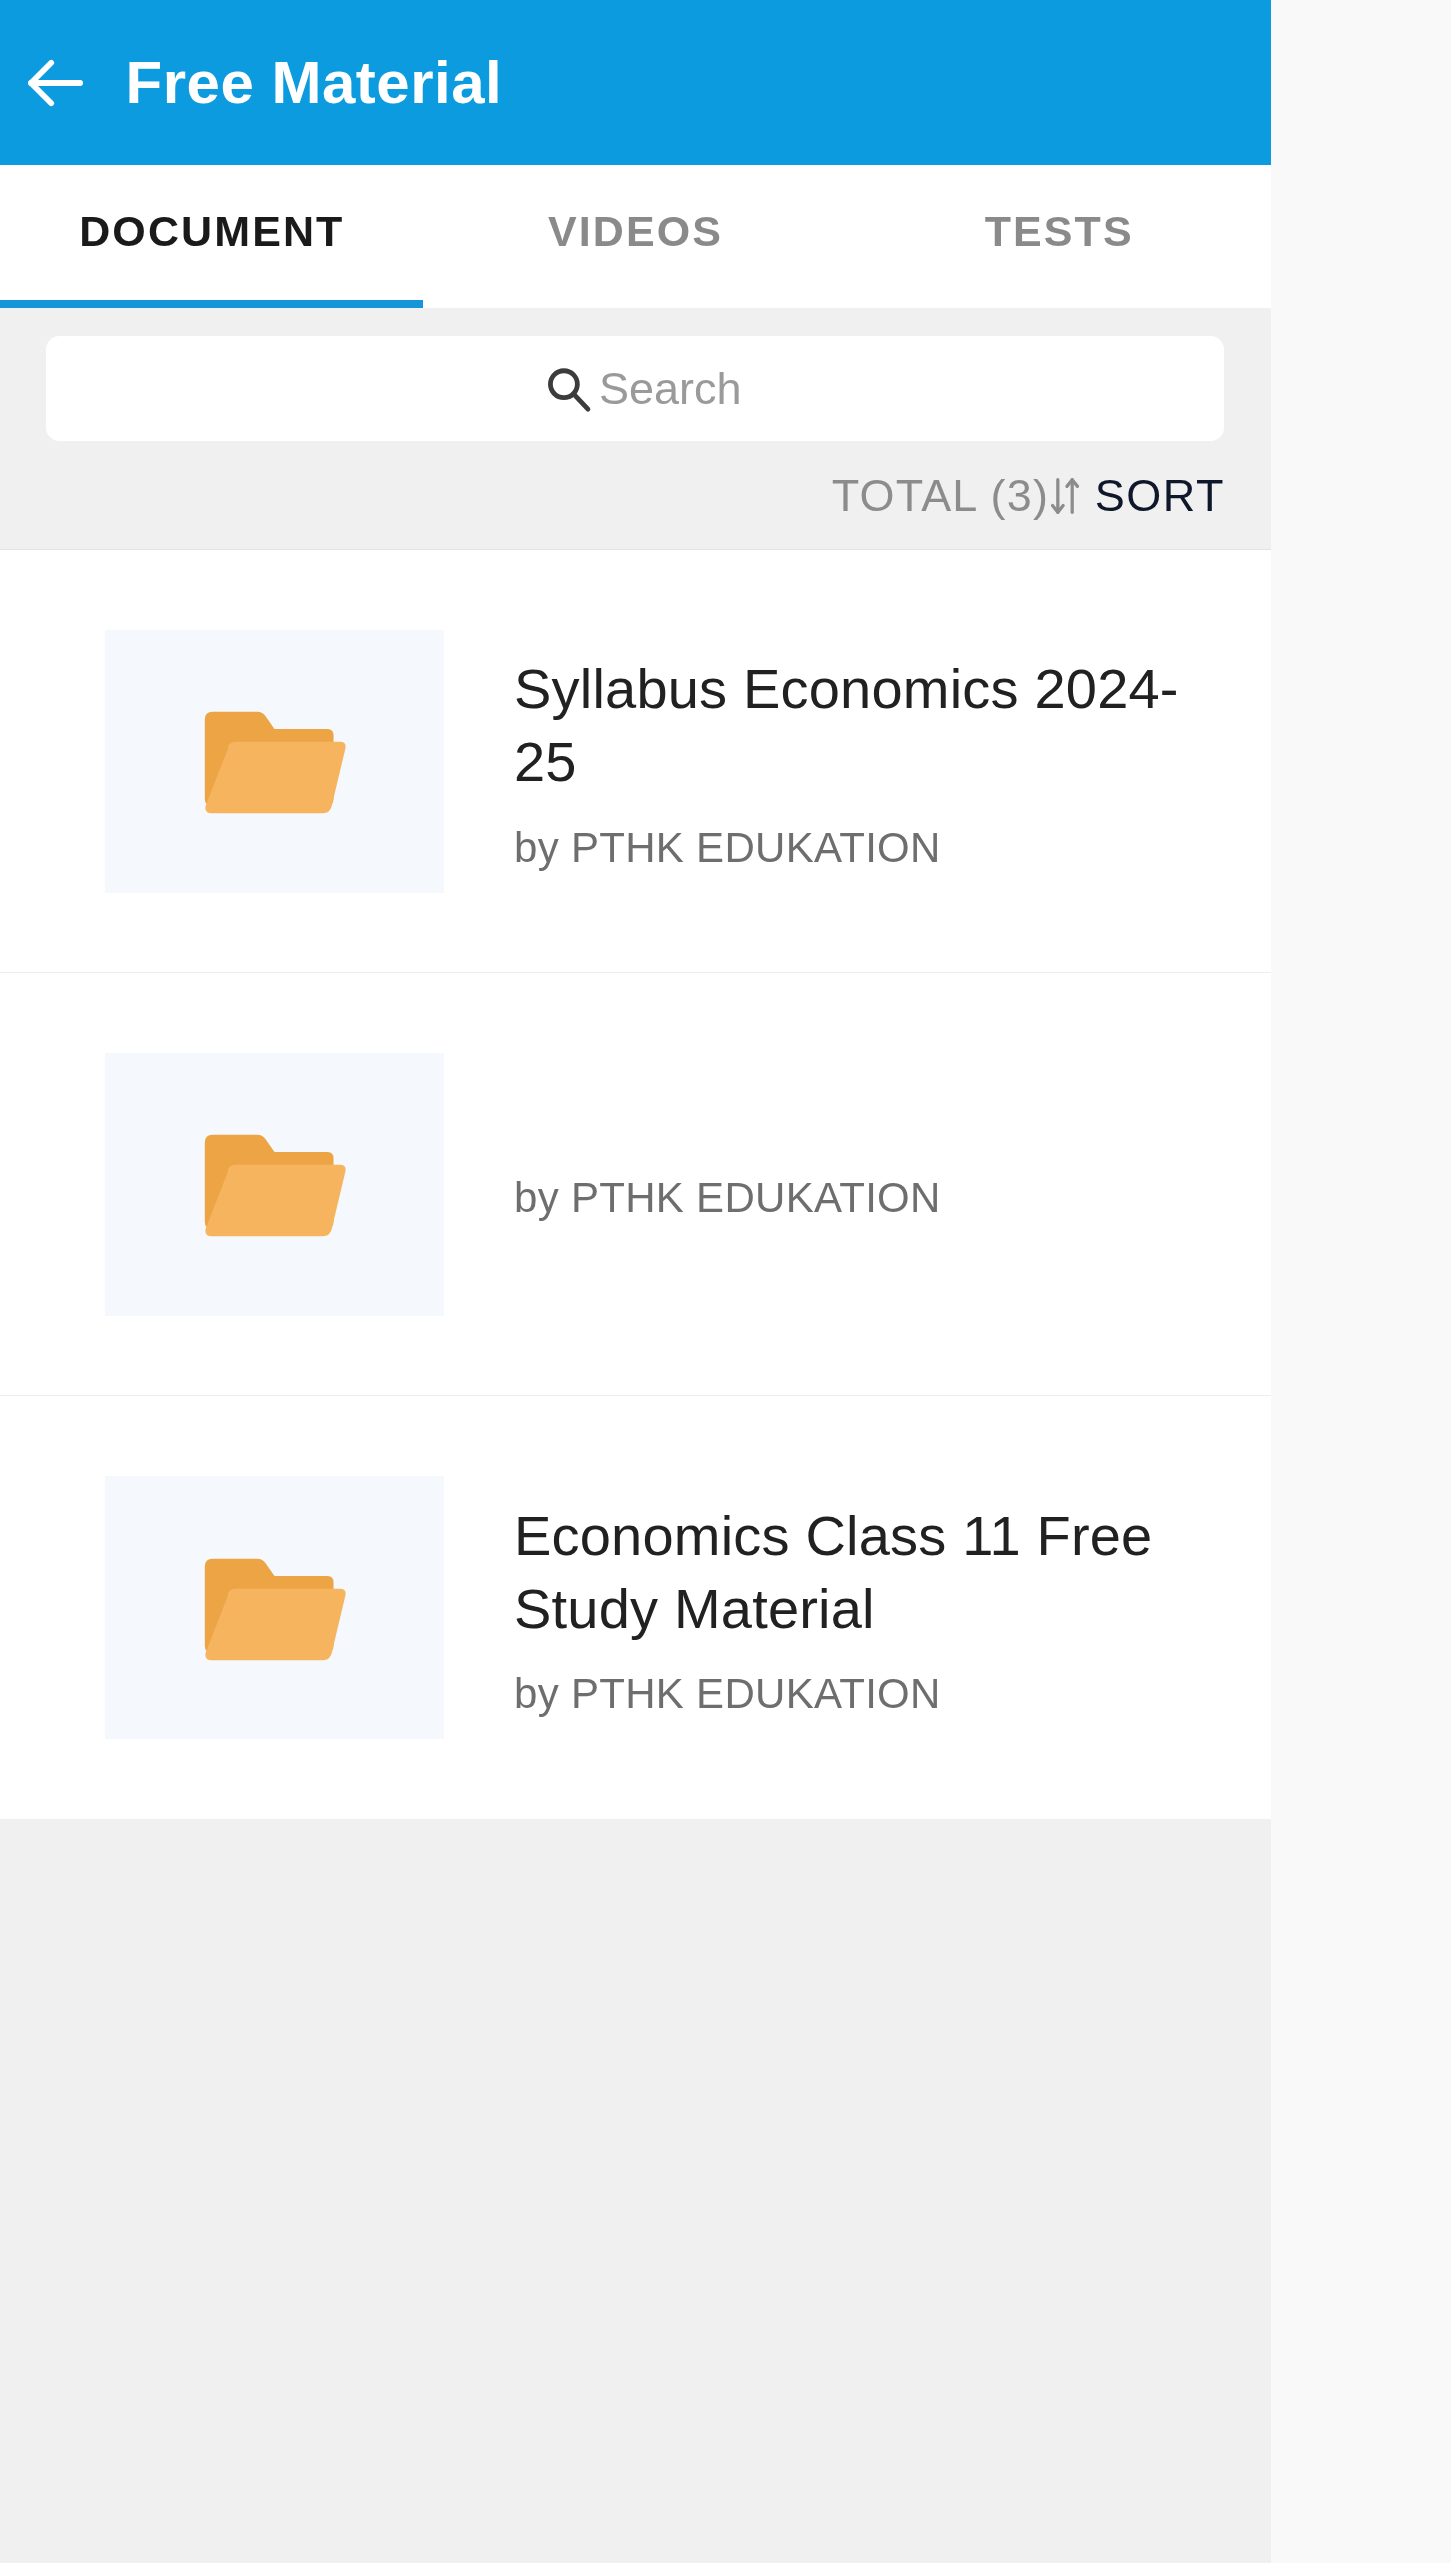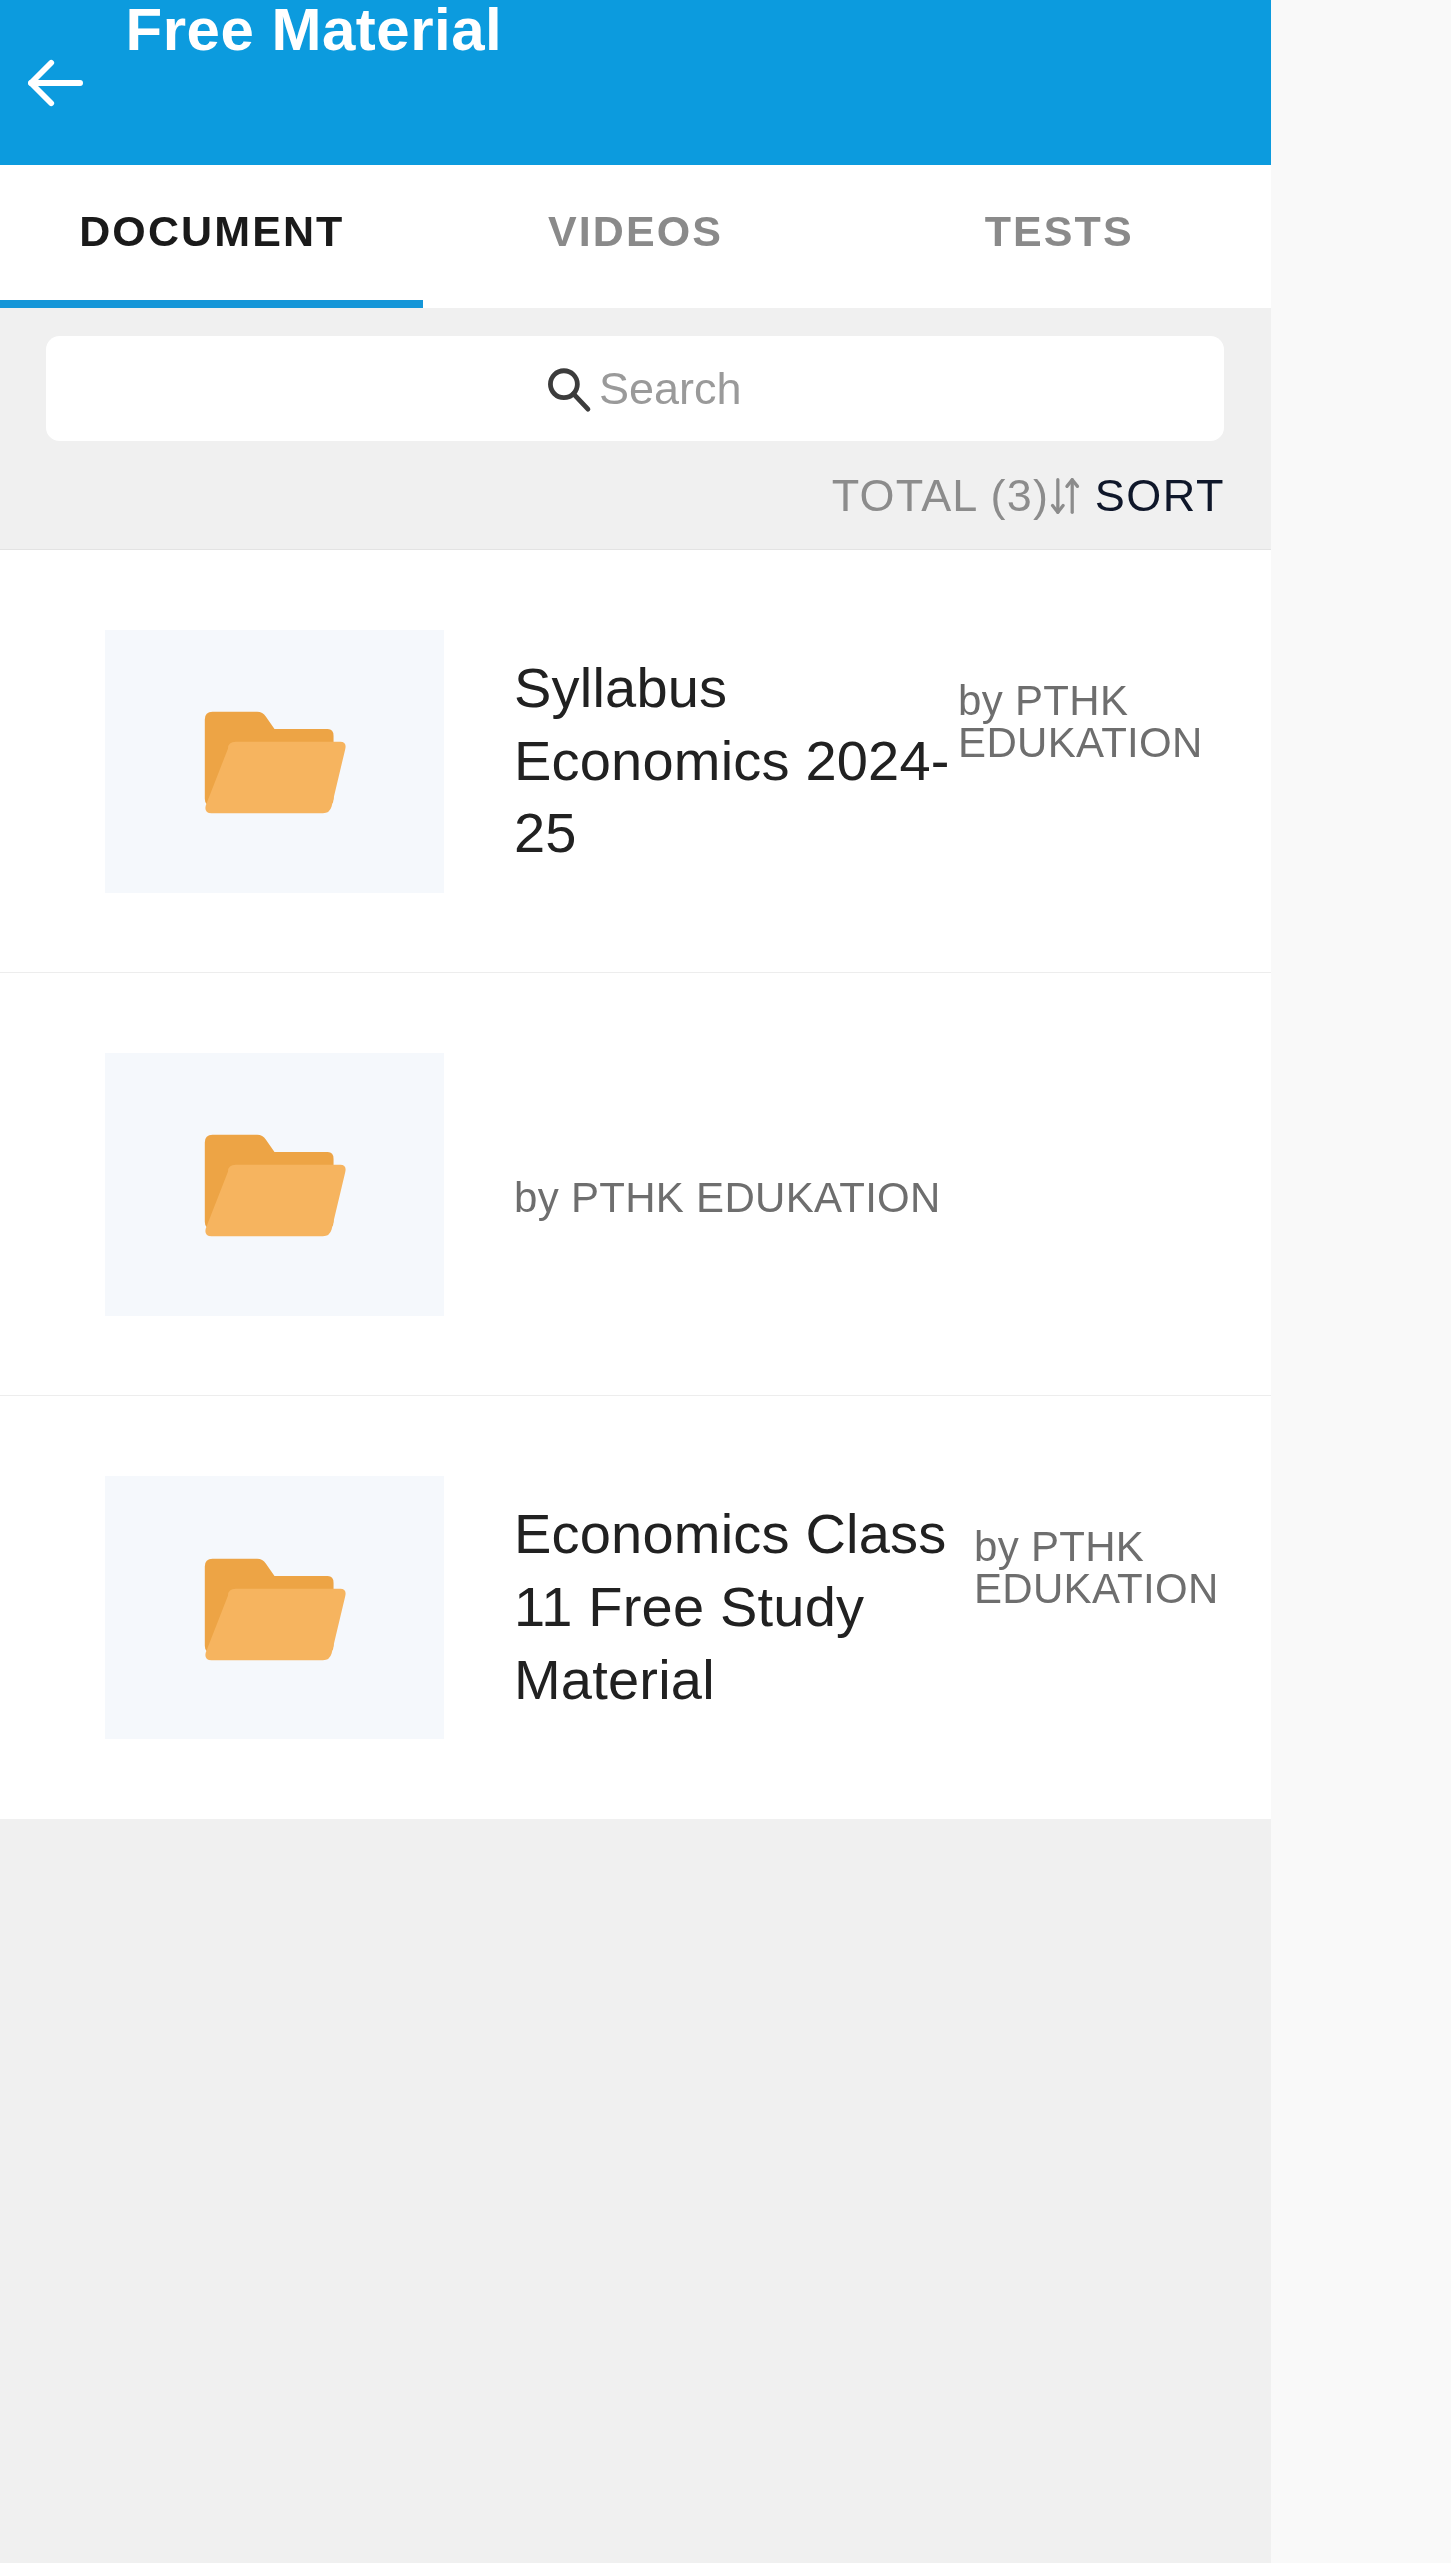--- a/index.html
+++ b/index.html
@@ -21,20 +21,21 @@
     background:#F0F0F0;
   }
 
   
   #app-bar {
     position:relative;
     width:100%;
     height:165px;
     background:#0C9BDE;
     display:flex;
+    align-items:center;
   }
   #back-button {
     width:114px;
     height:165px;
     display:flex;
     align-items:center;
     justify-content:center;
     flex:none;
     cursor:pointer;
   }
@@ -169,21 +170,21 @@
     flex:none;
     display:flex;
     align-items:center;
     justify-content:center;
   }
   .thumb svg { display:block; }
 
   .item-text {
     margin-left:70px;
     display:flex;
-    flex-direction:row;
+    flex-direction:column;
     justify-content:center;
     padding-right:19.4px;
   }
   .item-title {
     font-size:56px;
     color:#212121;
     line-height:1.30;
     letter-spacing:0.2px;
   }
   .item-author {

